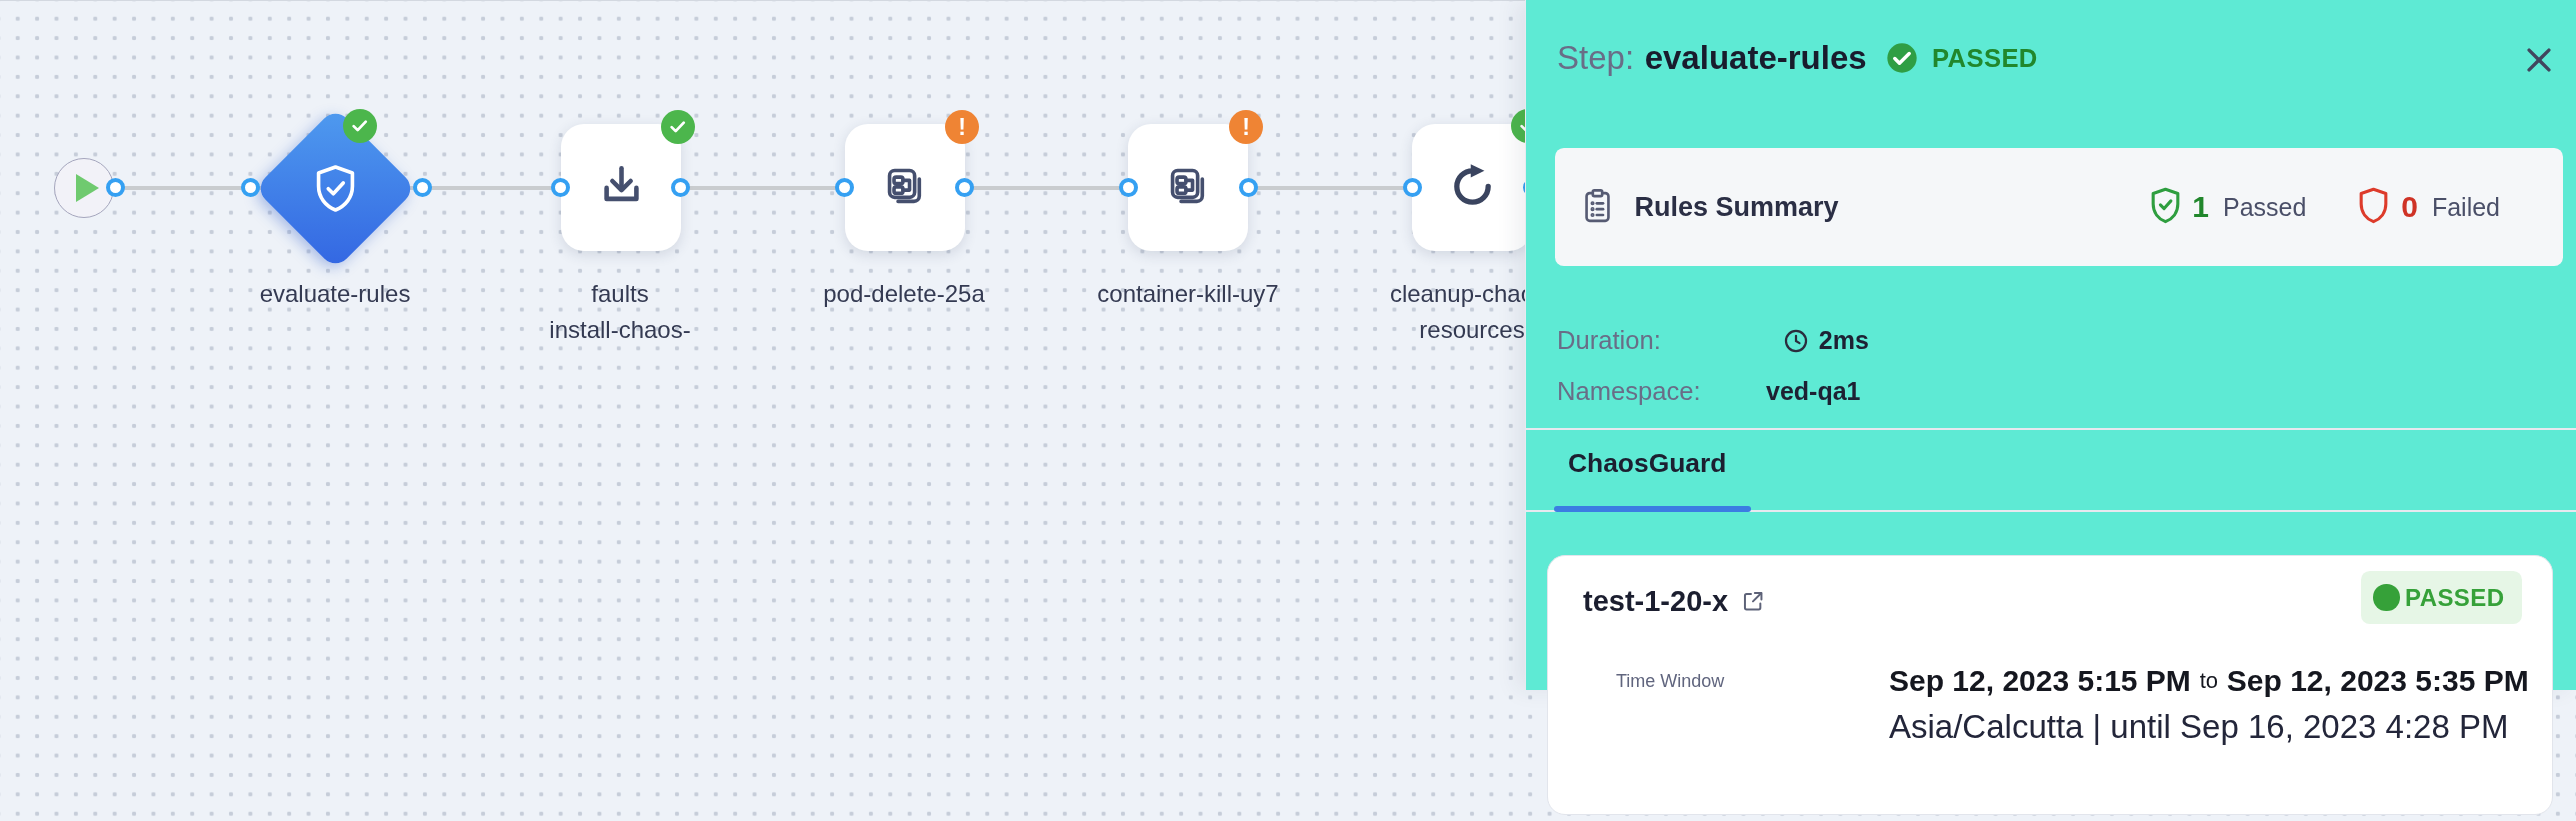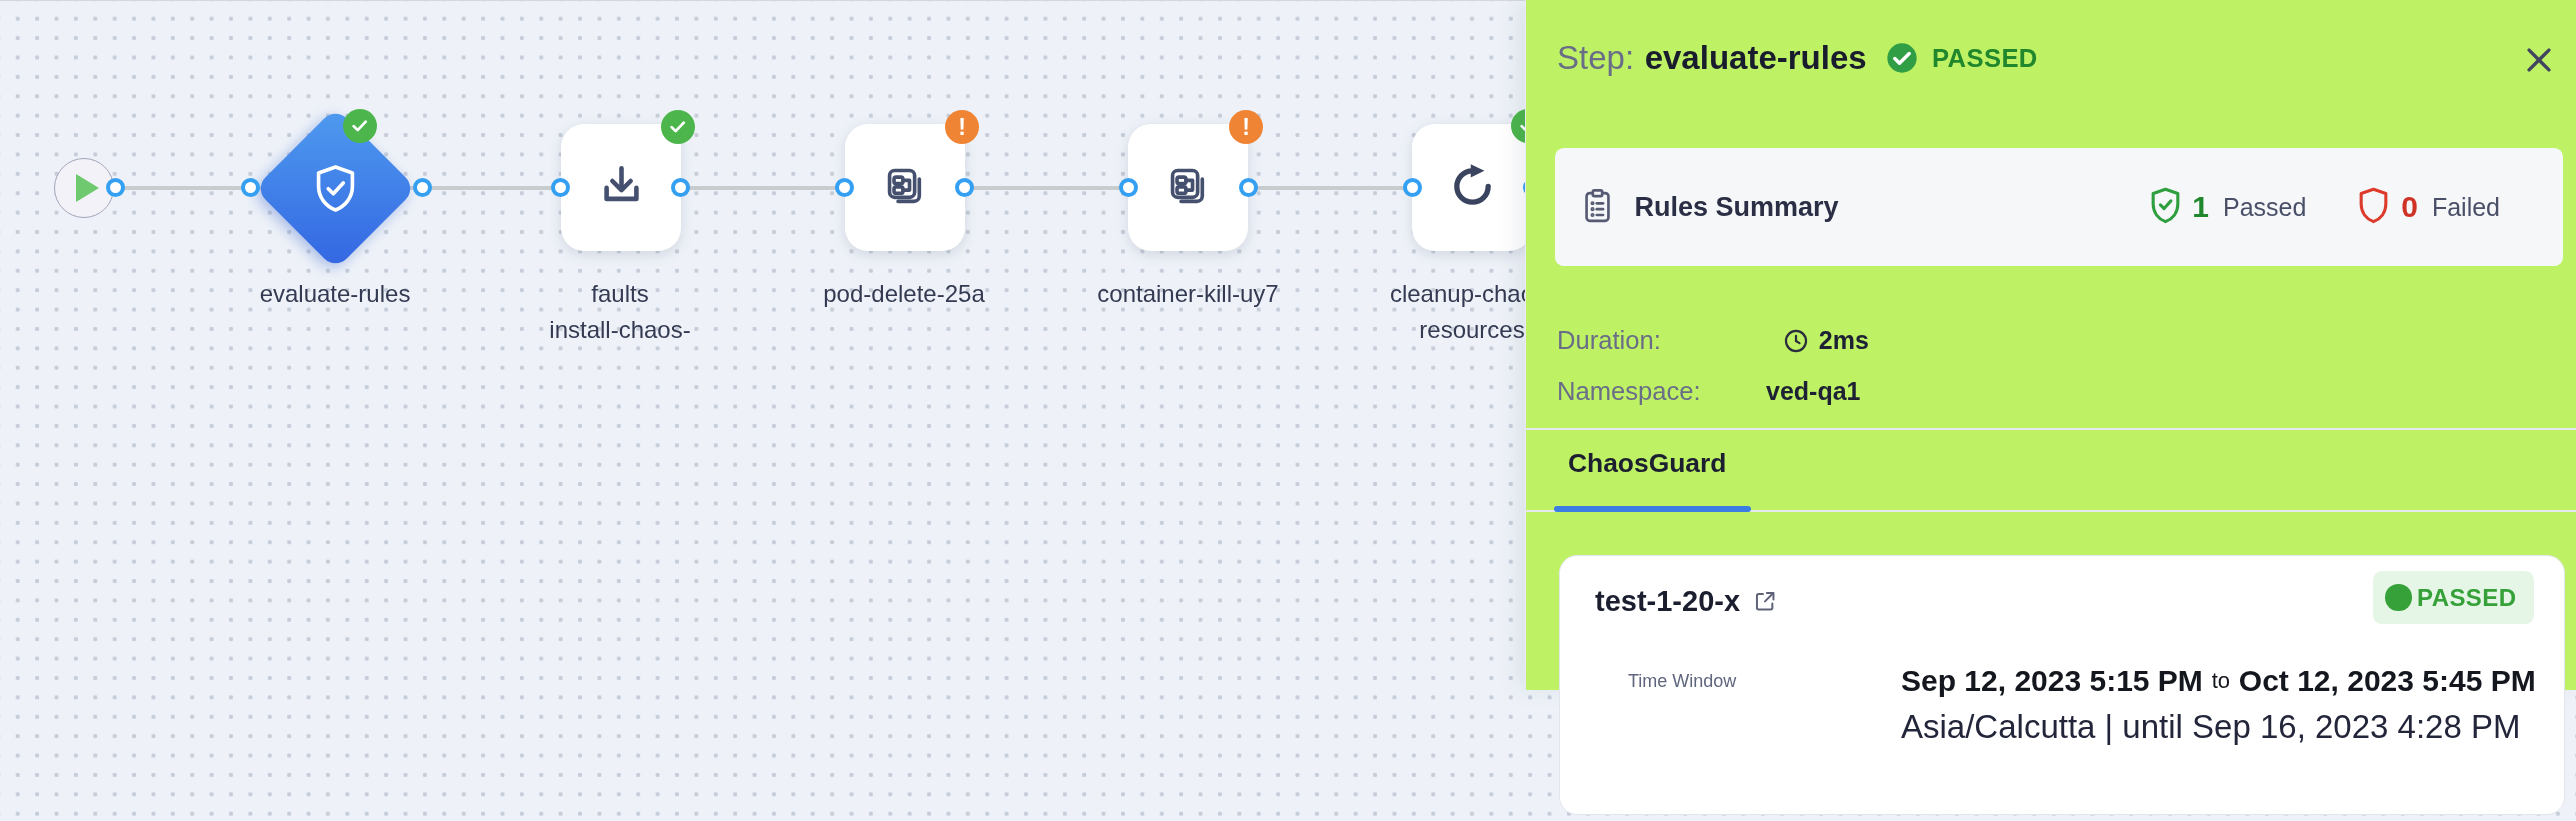--- a/index.html
+++ b/index.html
@@ -50,21 +50,21 @@
   .badge.warn { background:#ef8434; }
   .badge.warn span { color:#fff; font-size:23px; font-weight:bold; line-height:1; }
 
   .node-label {
     position:absolute; top:275px; width:264px; text-align:center; z-index:2;
     font-size:24px; line-height:36px; color:#343a52;
   }
 
   
   #panel {
-    position:absolute; left:1525px; top:0; width:1051px; height:690px; background:#bef264;
+    position:absolute; left:1525px; top:0; width:1051px; height:690px; background:#5eead4;
     border-left:0.9px solid #e7eaf0; box-shadow:-8.8px 0 21px rgba(40,50,80,0.08); z-index:10;
   }
   .panel-header { position:absolute; left:31px; top:39px; display:flex; align-items:center; }
   .step-prefix { font-size:33px; color:#696d87; }
   .step-name { font-size:33px; font-weight:bold; color:#191c2d; margin-left:10.6px; }
   .hdr-check { margin-left:19.4px; display:flex; }
   .hdr-passed { margin-left:14px; font-size:25.6px; font-weight:bold; color:#21872c; letter-spacing:0.4px; }
   .close-btn { position:absolute; right:19.4px; top:42px; width:35px; height:35px; display:flex;
     align-items:center; justify-content:center; cursor:pointer; }
 
@@ -83,21 +83,21 @@
   .meta-row { position:absolute; left:31px; display:flex; align-items:center; }
   .meta-label { font-size:25.6px; color:#696d87; width:209px; }
   .meta-value { font-size:25px; font-weight:bold; color:#1d2133; }
   .clock-wrap { margin:0 8.8px 0 16px; display:flex; }
 
   .divider { position:absolute; left:0; width:1051px; height:1.8px; background:#e6e9ef; }
   .tab { position:absolute; left:42px; top:448px; font-size:26.4px; font-weight:bold; color:#1c1f30; cursor:pointer; }
   .tab-underline { position:absolute; left:28px; top:506px; width:197px; height:6.2px; background:#3b7de2; border-radius:3.5px; z-index:2; }
 
   .guard-card {
-    position:absolute; left:33px; top:555px; width:1006px; height:260px; background:#ffffff;
+    position:absolute; left:21px; top:555px; width:1006px; height:260px; background:#ffffff;
     border:1.8px solid #e2e5ec; border-radius:18px;padding-left:12px;
   }
   .gc-title-row { position:absolute; left:35px; top:29px; display:flex; align-items:center; }
   .gc-title { font-size:29px; font-weight:bold; color:#1b1e2f; }
   .gc-ext { margin-left:12.3px; display:flex; cursor:pointer; }
   .gc-badge {
     position:absolute; right:30px; top:15px; height:53px; background:#e6f6e6; border-radius:8.8px;
     display:flex; align-items:center; padding:0 17.6px 0 12.3px;
   }
   .gc-badge .dot { width:26.4px; height:26.4px; border-radius:50%; background:#36a139; margin-right:5.3px; }
@@ -317,21 +317,21 @@
       </div>
       <div class="gc-badge">
         <span class="dot"></span>
         <span class="txt">PASSED</span>
       </div>
 
       <div class="gc-row" style="top:108px;">
         <span class="gc-label">Time Window</span>
         <span class="gc-val-bold">Sep 12, 2023 5:15 PM</span>
         <span class="gc-val-reg">to</span>
-        <span class="gc-val-bold">Oct 12, 2023 5:45 PM</span>
+        <span class="gc-val-bold">Sep 12, 2023 5:35 PM</span>
       </div>
 
       <div class="gc-row" style="top:152px;">
         <span class="gc-label"></span>
         <span class="gc-tz">Asia/Calcutta | until Sep 16, 2023 4:28 PM</span>
       </div>
 
     </div>
   </div>
 

